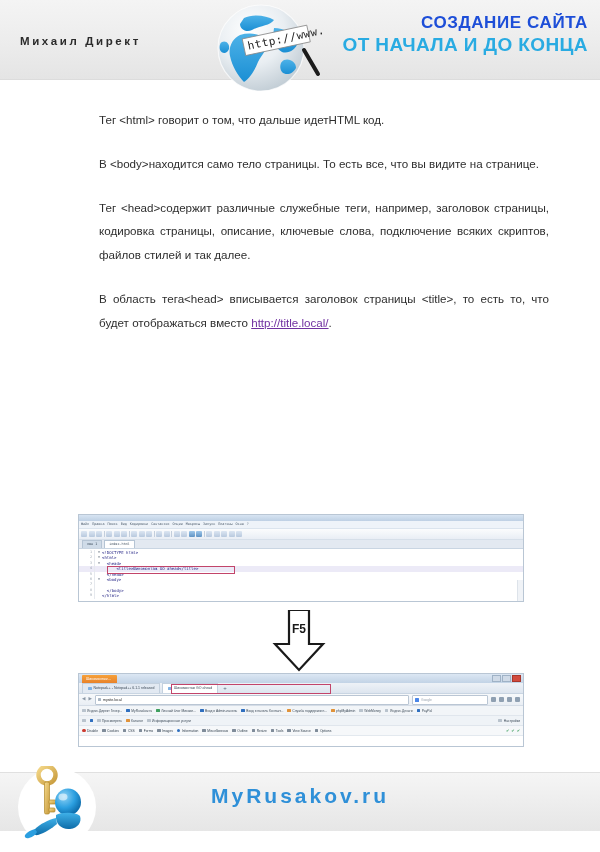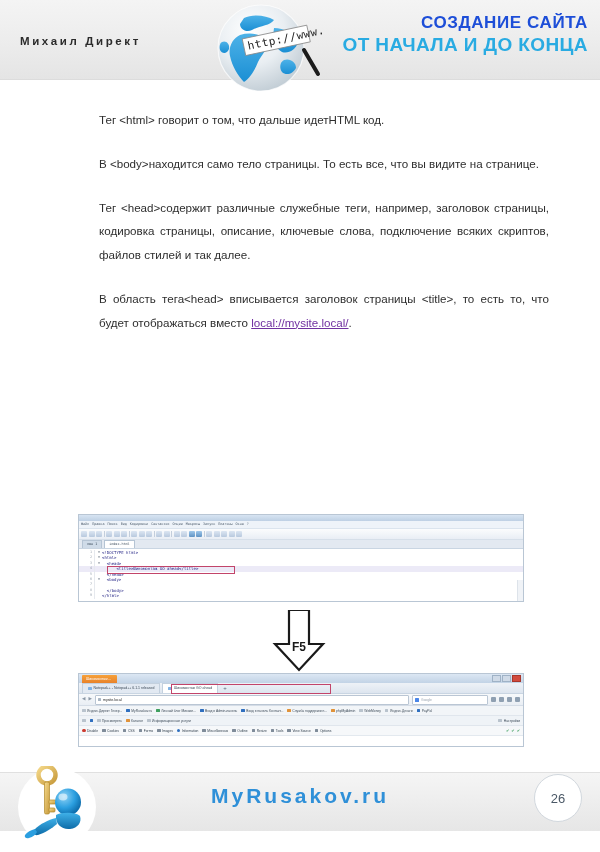--- a/index.html
+++ b/index.html
@@ -224,21 +224,21 @@
   .f5-arrow {
     position: absolute;
     left: 270px;
     top: 610px;
     width: 58px;
     height: 62px;
   }
   .f5-label {
     position: absolute;
     left: 270px;
-    top: 640px;
+    top: 622px;
     width: 58px;
     text-align: center;
     font-size: 12px;
     font-weight: bold;
     color: #1a1a1a;
     font-family: "Liberation Sans", sans-serif;
   }
 
   
   .figure-browser {
@@ -480,21 +480,21 @@
   <div class="brand-title">
     <span class="brand-line1">СОЗДАНИЕ САЙТА</span>
     <span class="brand-line2">ОТ НАЧАЛА И ДО КОНЦА</span>
   </div>
 </div>
 
 <div class="content">
   <p class="para nojust">Тег &lt;html&gt; говорит о том, что дальше идетHTML код.</p>
   <p class="para">В &lt;body&gt;находится само тело страницы. То есть все, что вы видите на странице.</p>
   <p class="para">Тег &lt;head&gt;содержит различные служебные теги, например, заголовок страницы, кодировка страницы, описание, ключевые слова, подключение всяких скриптов, файлов стилей и так далее.</p>
-  <p class="para"><span>В область тега&lt;head&gt; вписывается заголовок страницы &lt;title&gt;, то есть то, что будет отображаться вместо </span><a class="inline-link" href="#">local://mysite.local/</a><span>.</span></p>
+  <p class="para"><span>В область тега&lt;head&gt; вписывается заголовок страницы &lt;title&gt;, то есть то, что будет отображаться вместо </span><a class="inline-link" href="#">http://title.local/</a><span>.</span></p>
 </div>
 
 <div class="figure-npp">
   <div class="npp-titlebar"></div>
 
   <div class="npp-menubar">
     <span class="npp-menu-item">Файл</span>
     <span class="npp-menu-item">Правка</span>
     <span class="npp-menu-item">Поиск</span>
     <span class="npp-menu-item">Вид</span>
@@ -797,14 +797,13 @@
       <ellipse cx="48" cy="36" rx="13" ry="13.5" fill="url(#ghead)"></ellipse>
       <ellipse cx="43" cy="31" rx="4.5" ry="3.4" fill="#ffffff" opacity="0.55"></ellipse>
       <path d="M36 49 C41 46 56 46 60 50 C62 56 58 62 50 63 C42 64 35 58 36 49 Z" fill="url(#gbody)"></path>
       <path d="M36 52 C28 54 20 58 15 63 C12 66 14 70 18 69 C25 67 32 62 37 58 Z" fill="url(#gbody)"></path>
       <path d="M15 63 C11 64 7 66 5 69 C4 71 6 73 9 72 C13 71 16 68 17 66 Z" fill="#2b9fe0"></path>
     </svg>
   </div>
 
   <div class="footer-site">MyRusakov.ru</div>
 
-  <div class="page-number-circle">26</div>
 </div>
 
 </body></html>

